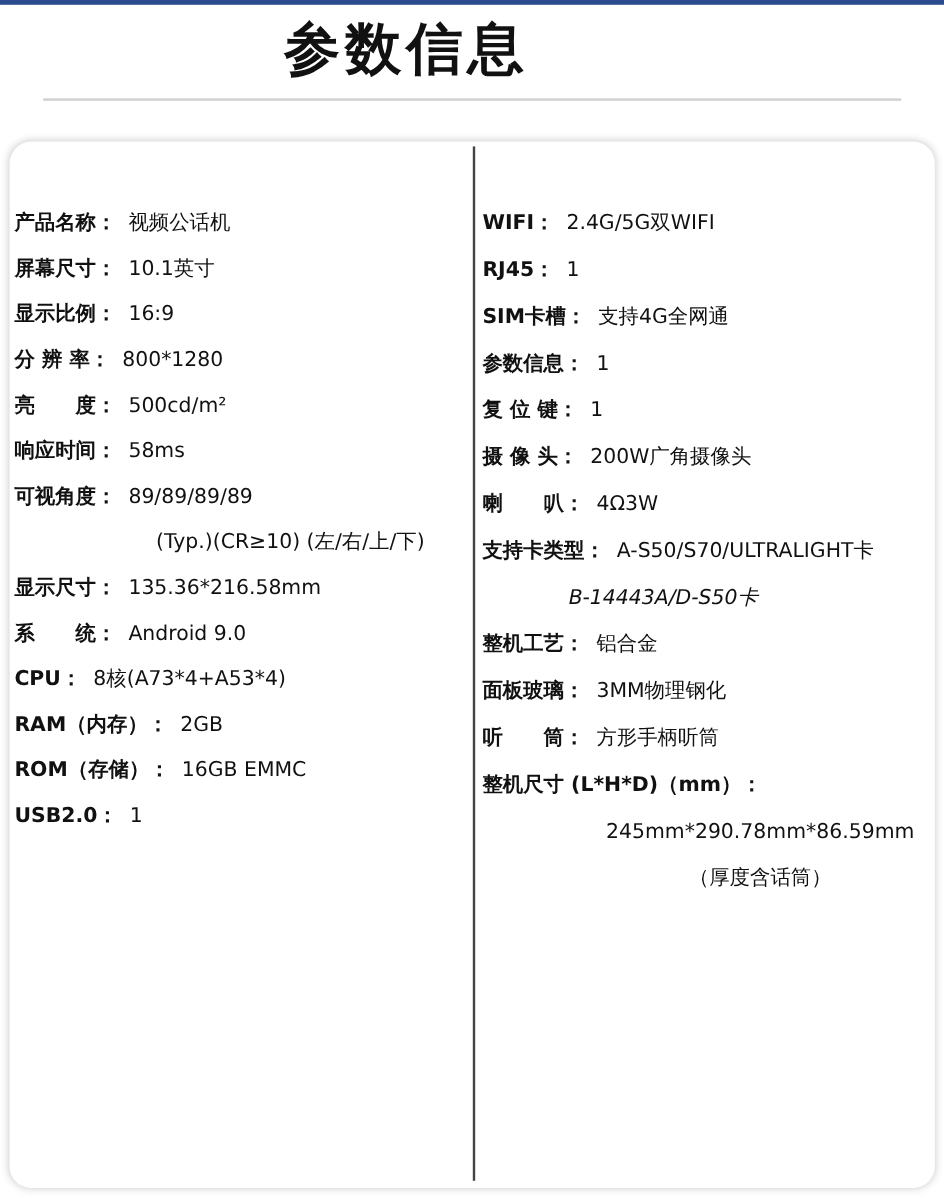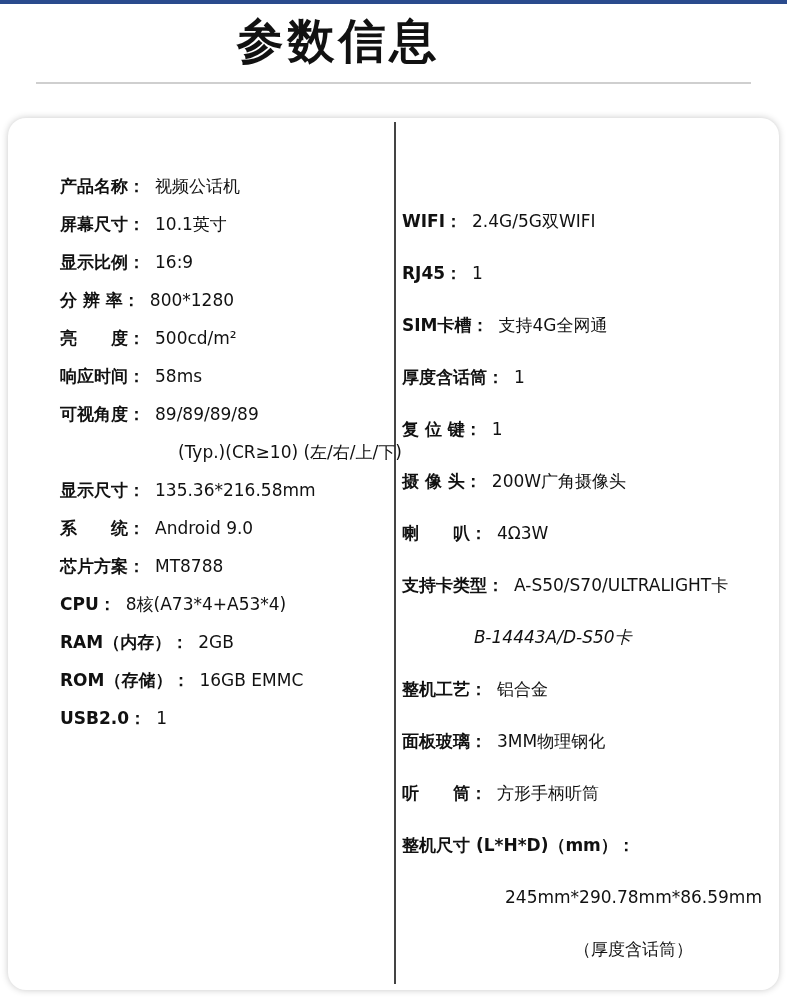--- a/index.html
+++ b/index.html
@@ -100,22 +100,22 @@
   }
   .row.cont {
     margin-left: 0;
   }
   .row.cont .v {
     margin-left: 0;
   }
   .indent-1 { padding-left: 118px; }
   .indent-2 { padding-left: 72px; font-style: italic; }
   .indent-3 { padding-left: 78px; justify-content: center; }
-  .col-left .row { margin-bottom: 21px; margin-left: 48px; }
-  .col-right .row { margin-bottom: 22px; margin-top: 35px; }
+  .col-left .row { margin-bottom: 21px; }
+  .col-right .row { margin-bottom: 22px; }
 </style>
 </head>
 <body>
 
 <div class="top-rule"></div>
 
 <div class="page-title">参数信息</div>
 <div class="title-underline"></div>
 
 <div class="panel"></div>
@@ -155,24 +155,20 @@
   </div>
   <div class="row">
     <span class="k">显示尺寸：</span>
     <span class="v">135.36*216.58mm</span>
   </div>
   <div class="row">
     <span class="k">系　　统：</span>
     <span class="v">Android 9.0</span>
   </div>
   <div class="row">
-    <span class="k">芯片方案：</span>
-    <span class="v">MT8788</span>
-  </div>
-  <div class="row">
     <span class="k">CPU：</span>
     <span class="v">8核(A73*4+A53*4)</span>
   </div>
   <div class="row">
     <span class="k">RAM（内存）：</span>
     <span class="v">2GB</span>
   </div>
   <div class="row">
     <span class="k">ROM（存储）：</span>
     <span class="v">16GB EMMC</span>
@@ -190,21 +186,21 @@
   </div>
   <div class="row">
     <span class="k">RJ45：</span>
     <span class="v">1</span>
   </div>
   <div class="row">
     <span class="k">SIM卡槽：</span>
     <span class="v">支持4G全网通</span>
   </div>
   <div class="row">
-    <span class="k">厚度含话筒：</span>
+    <span class="k">参数信息：</span>
     <span class="v">1</span>
   </div>
   <div class="row">
     <span class="k">复 位 键：</span>
     <span class="v">1</span>
   </div>
   <div class="row">
     <span class="k">摄 像 头：</span>
     <span class="v">200W广角摄像头</span>
   </div>

